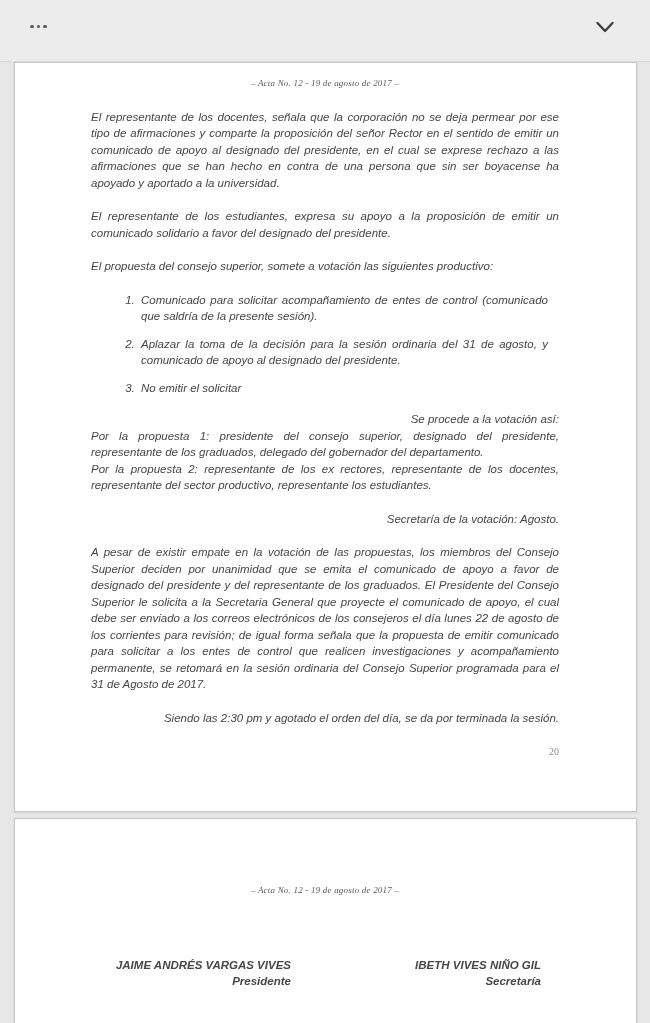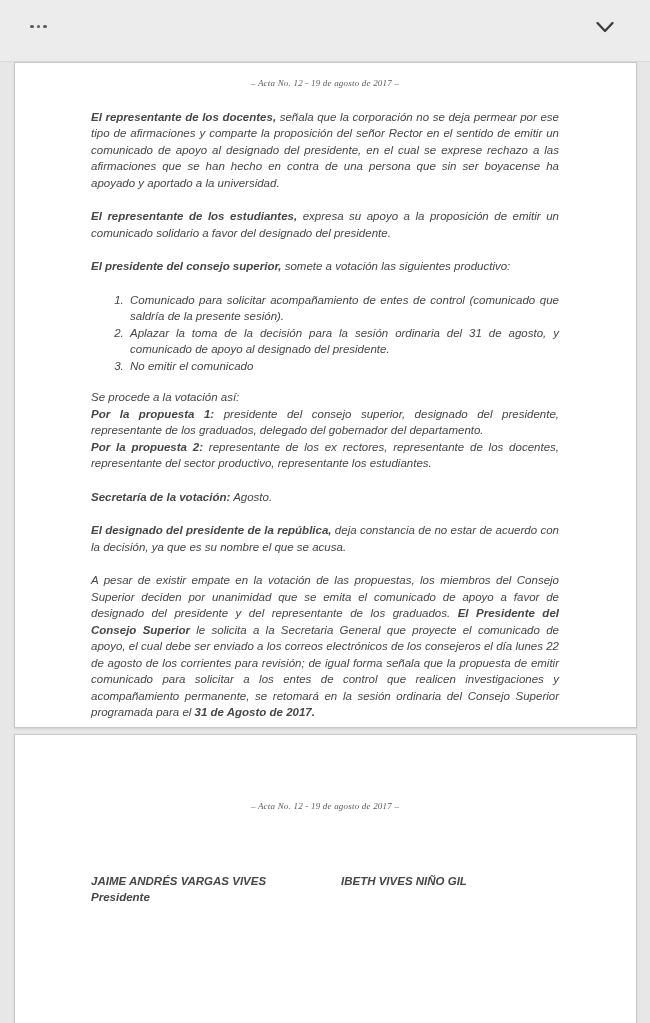--- a/index.html
+++ b/index.html
@@ -24,60 +24,60 @@
   .more-dots { display: flex; gap: 3px; align-items: center; cursor: pointer; padding: 6px 2px; }
   .more-dots .dot { width: 3.5px; height: 3.5px; border-radius: 50%; background: #5b5b5b; }
   .chevron-btn { cursor: pointer; display: flex; align-items: center; }
 
   
   .doc-area { padding: 0 13px 0 14px; }
   .page {
     background: #ffffff;
     border: 1px solid #c7c7c7;
     box-shadow: 0 1px 2px rgba(0,0,0,0.10);
-    height: 666px;
+    height: 750px;
     padding: 12px 77px 0 76px;
     overflow: hidden;
     color: #464646;
     font-style: italic;
     font-size: 11.5px;
     line-height: 16.5px;
     text-align: justify;
   }
   .page + .page { margin-top: 6px; }
 
   .doc-header {
     font-family: "Liberation Serif", serif;
     font-style: italic;
     font-size: 9px;
     color: #5a5a5a;
     text-align: center;
     margin: 0 0 17px 0;
     letter-spacing: 0.2px;
   }
   .para { margin: 0 0 17px 0; }
-  .lead { font-weight: bold; }
+  .lead { font-weight: normal; }
   ol.props { margin: 0 0 15px 0; padding-left: 36px; }
-  ol.props li { padding-left: 3px; margin: 0; }
+  ol.props li { padding-left: 3px; margin: 11px; }
   .vote-block { margin: 0 0 17px 0; }
   .vote-block .vline { margin: 0; }
-  .single-line { text-align: left; }
+  .single-line { text-align: right; }
   .page-number {
     font-family: "Liberation Serif", serif;
     font-style: normal;
-    font-size: 13px;
+    font-size: 10px;
     color: #8a8a8a;
     text-align: right;
     margin-top: 18px;
   }
 
   
   .page2 .doc-header { margin: 51px 0 0 0; }
   .sig-row { display: flex; gap: 50px; margin-top: 58px; }
-  .sig-block { width: 200px; text-align: left; font-weight: bold; }
+  .sig-block { width: 200px; text-align: right; font-weight: bold; }
   .sig-block .sig-name { white-space: nowrap; }
 </style>
 </head>
 <body>
 
 <div class="toolbar">
   <div class="more-dots">
     <span class="dot"></span>
     <span class="dot"></span>
     <span class="dot"></span>
@@ -91,52 +91,52 @@
 
 <div class="doc-area">
 
   <div class="page page1">
     <div class="doc-header">– Acta No. 12 - 19 de agosto de 2017 –</div>
 
     <p class="para"><span class="lead">El representante de los docentes,</span> <span>señala que la corporación no se deja permear por ese tipo de afirmaciones y comparte la proposición del señor Rector en el sentido de emitir un comunicado de apoyo al designado del presidente, en el cual se exprese rechazo a las afirmaciones que se han hecho en contra de una persona que sin ser boyacense ha apoyado y aportado a la universidad.</span></p>
 
     <p class="para"><span class="lead">El representante de los estudiantes,</span> <span>expresa su apoyo a la proposición de emitir un comunicado solidario a favor del designado del presidente.</span></p>
 
-    <p class="para"><span class="lead">El presidente del consejo superior,</span> <span>somete a votación las siguientes productivo:</span></p>
+    <p class="para"><span class="lead">El propuesta del consejo superior,</span> <span>somete a votación las siguientes productivo:</span></p>
 
     <ol class="props">
       <li>Comunicado para solicitar acompañamiento de entes de control (comunicado que saldría de la presente sesión).</li>
       <li>Aplazar la toma de la decisión para la sesión ordinaria del 31 de agosto, y comunicado de apoyo al designado del presidente.</li>
-      <li>No emitir el comunicado</li>
+      <li>No emitir el solicitar</li>
     </ol>
 
     <div class="vote-block">
       <p class="vline single-line">Se procede a la votación así:</p>
       <p class="vline"><span class="lead">Por la propuesta 1:</span> <span>presidente del consejo superior, designado del presidente, representante de los graduados, delegado del gobernador del departamento.</span></p>
       <p class="vline"><span class="lead">Por la propuesta 2:</span> <span>representante de los ex rectores, representante de los docentes, representante del sector productivo, representante los estudiantes.</span></p>
     </div>
 
     <p class="para single-line"><span class="lead">Secretaría de la votación:</span> <span>Agosto.</span></p>
 
-    <p class="para"><span class="lead">El designado del presidente de la república,</span> <span>deja constancia de no estar de acuerdo con la decisión, ya que es su nombre el que se acusa.</span></p>
 
     <p class="para"><span>A pesar de existir empate en la votación de las propuestas, los miembros del Consejo Superior deciden por unanimidad que se emita el comunicado de apoyo a favor de designado del presidente y del representante de los graduados.</span> <span class="lead">El Presidente del Consejo Superior</span> <span>le solicita a la Secretaria General que proyecte el comunicado de apoyo, el cual debe ser enviado a los correos electrónicos de los consejeros el día lunes 22 de agosto de los corrientes para revisión; de igual forma señala que la propuesta de emitir comunicado para solicitar a los entes de control que realicen investigaciones y acompañamiento permanente, se retomará en la sesión ordinaria del Consejo Superior programada para el</span> <span class="lead">31 de Agosto de 2017.</span></p>
 
     <p class="para single-line">Siendo las 2:30 pm y agotado el orden del día, se da por terminada la sesión.</p>
 
     <div class="page-number">20</div>
   </div>
 
   <div class="page page2">
     <div class="doc-header">– Acta No. 12 - 19 de agosto de 2017 –</div>
 
     <div class="sig-row">
       <div class="sig-block">
         <div class="sig-name">JAIME ANDRÉS VARGAS VIVES</div>
         <div class="sig-title">Presidente</div>
       </div>
       <div class="sig-block">
         <div class="sig-name">IBETH VIVES NIÑO GIL</div>
+        <div class="sig-title">Secretaría</div>
       </div>
     </div>
   </div>
 
 </div>
 
 </body></html>

